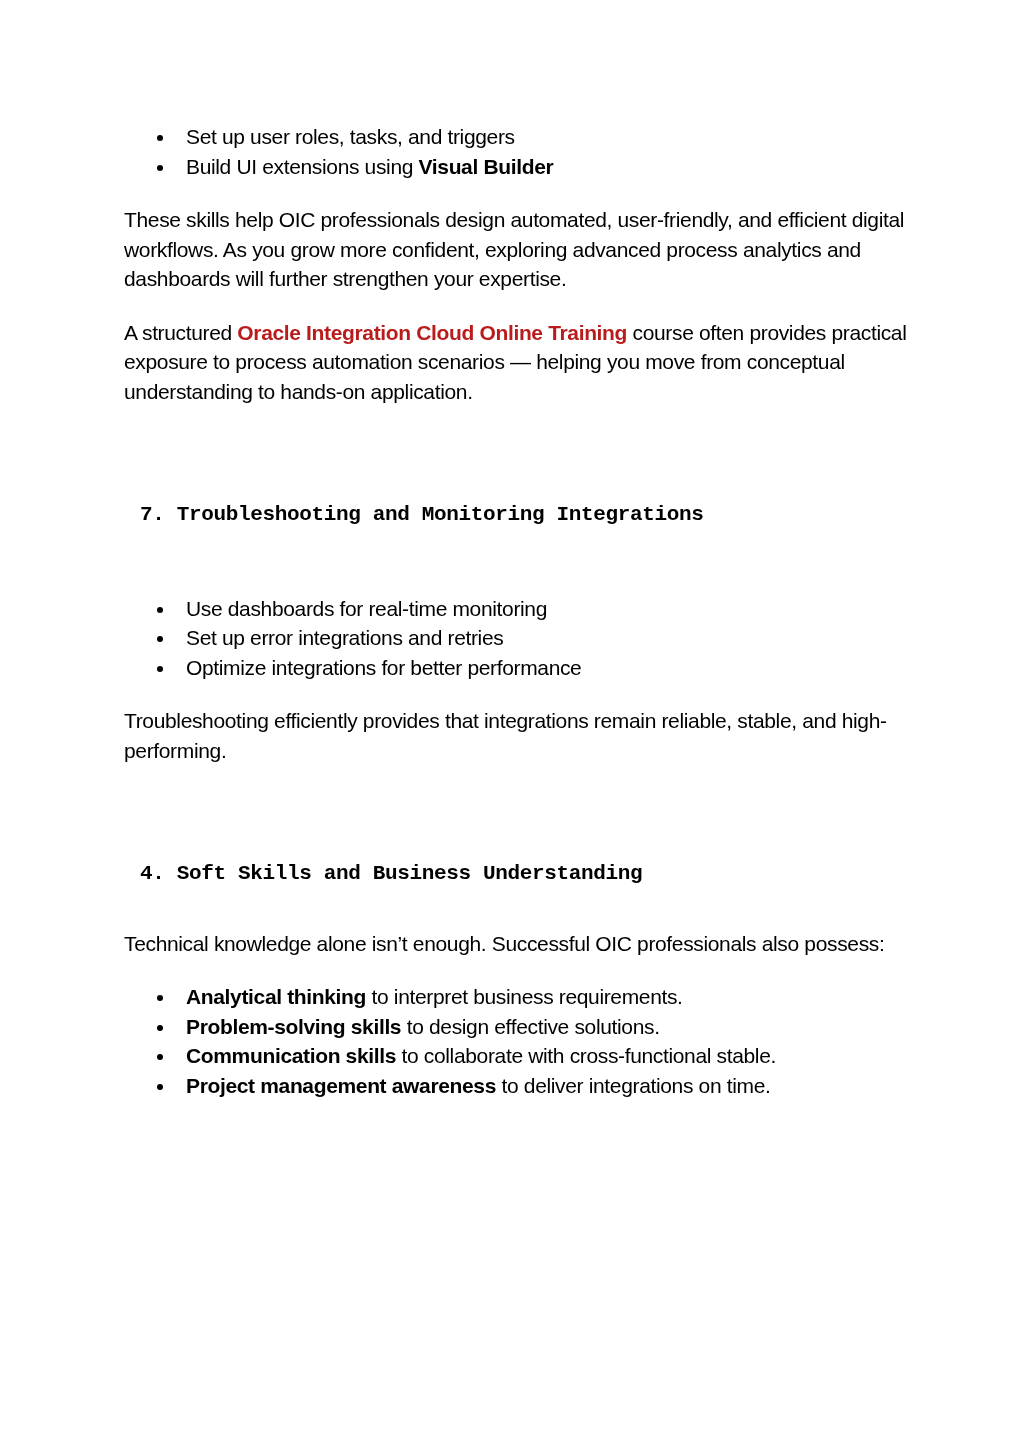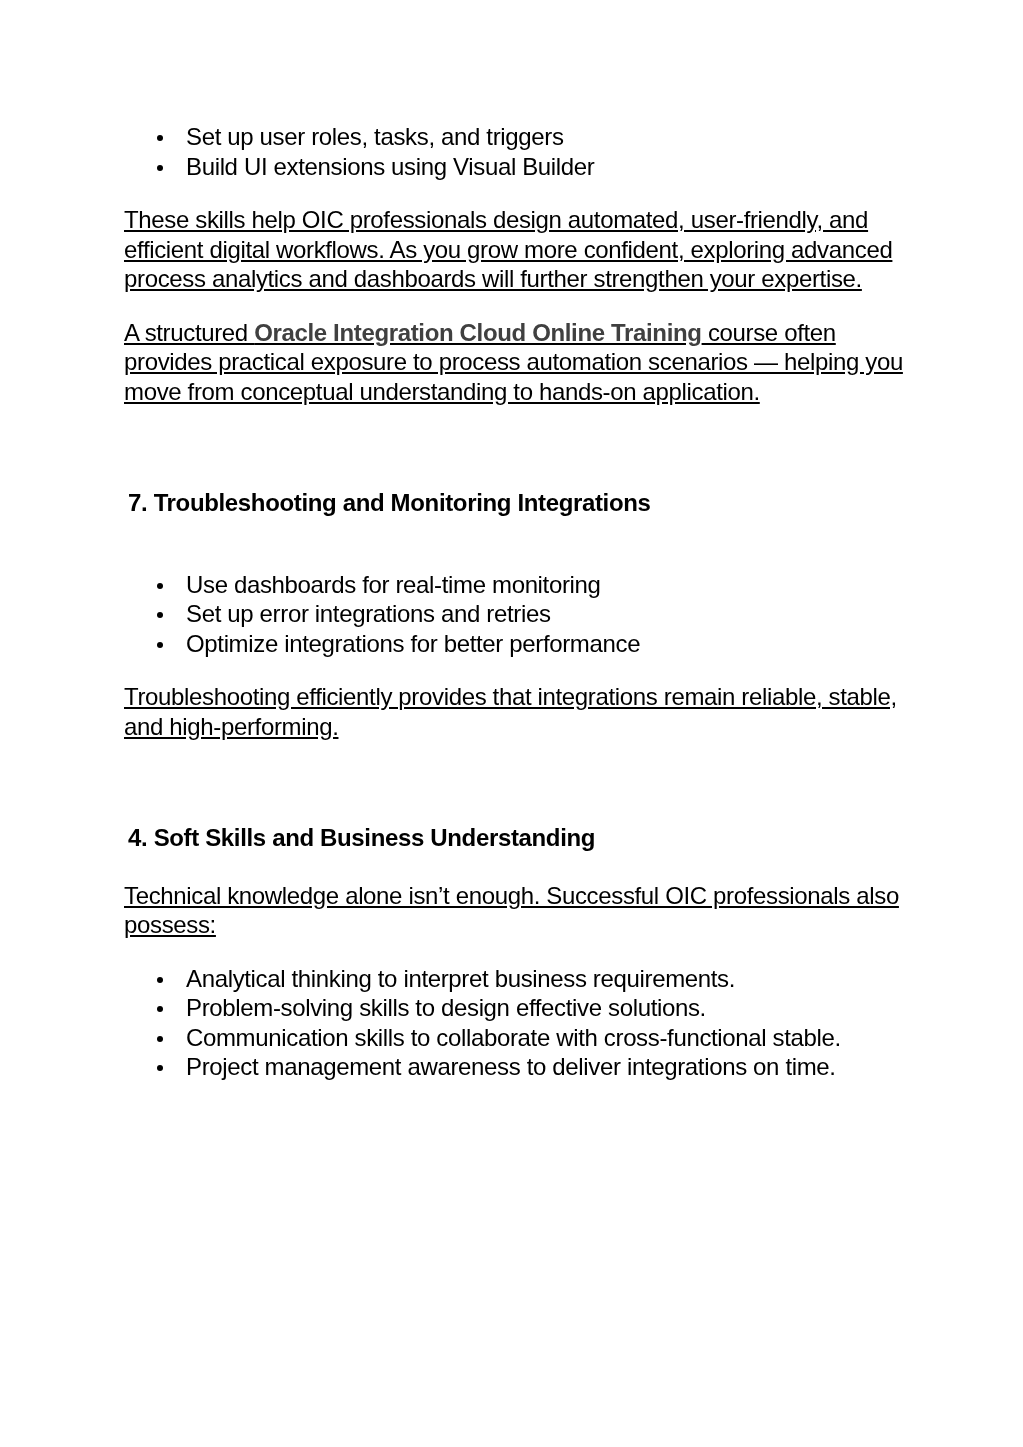--- a/index.html
+++ b/index.html
@@ -3,32 +3,32 @@
   <meta charset="utf-8">
   <style>
     html, body { margin: 0; padding: 0; background: #ffffff; }
     body {
       width: 1023px; height: 1447px; position: relative; overflow: hidden;
       font-family: "Liberation Sans", "DejaVu Sans", sans-serif;
       color: #000000;
     }
     .page { position: absolute; left: 124px; top: 122px; width: 790px; }
     .p, .li-text, .h {
-      font-size: 24px; line-height: 29.5px; letter-spacing: -0.35px;
+      font-size: 21px; line-height: 29.5px; letter-spacing: -0.35px;
     }
     ul.bullets { list-style: none; margin: 0; padding: 0; }
     ul.bullets li { position: relative; padding-left: 62px; }
     ul.bullets li .bullet {
       position: absolute; left: 33px; top: 13px; width: 6px; height: 6px;
       border-radius: 50%; background: #000;
     }
-    .p { margin: 0; text-decoration: underline; }
-    .h { font-weight: bold; margin: 4px; }
-    b { font-weight: normal; margin-top: 8px; }
-    .link { color: #404040; font-weight: bold; text-decoration: none; }
+    .p { margin: 0; }
+    .h { font-weight: bold; margin: 16px; font-family: Liberation Mono, monospace; }
+    b { font-weight: bold; margin-top: 8px; }
+    .link { color: #b91c1c; font-weight: bold; text-decoration: none; }
     .gap-s { height: 24px; }
     .gap-l { height: 78px; }
   </style>
 </head>
 <body>
 
 <div class="page">
 
   <ul class="bullets">
     <li>

